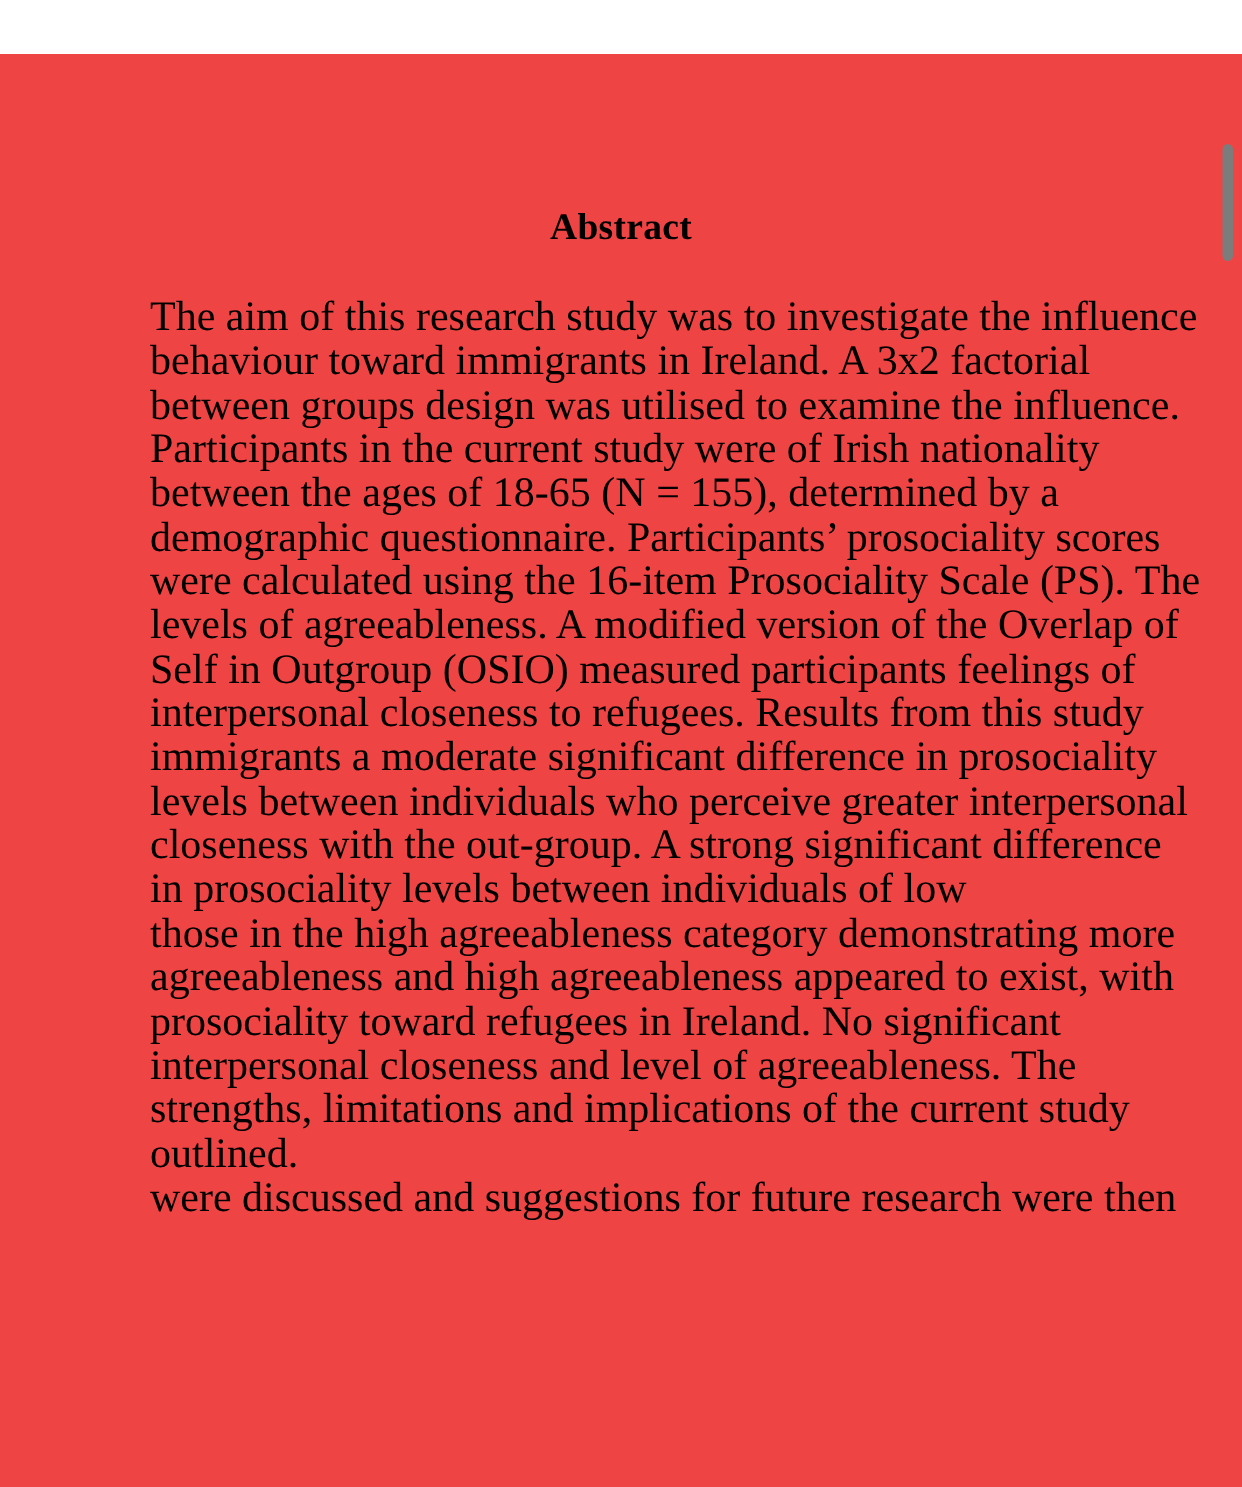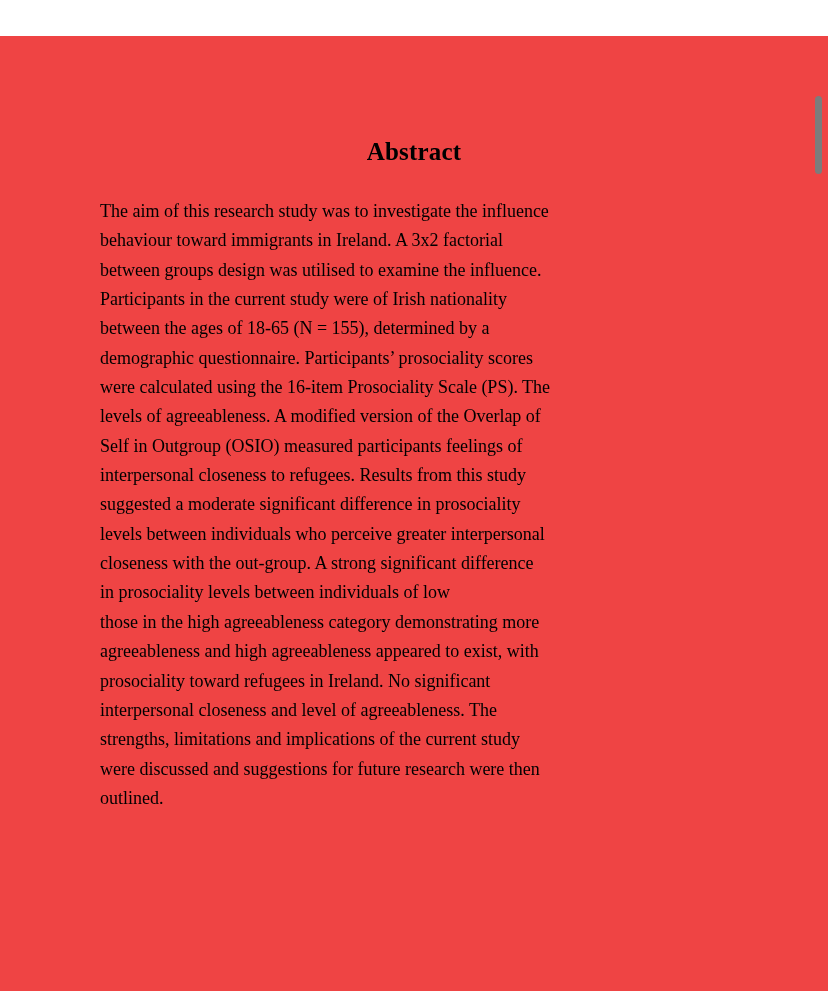--- a/index.html
+++ b/index.html
@@ -26,21 +26,21 @@
     font-weight: bold;
     text-align: center;
     line-height: 29px;
     letter-spacing: 0.2px;
   }
   .body-text {
     position: absolute;
     left: 100px;
     top: 161px;
     width: 660px;
-    font-size: 18px;
+    font-size: 28px;
     line-height: 29.35px;
   }
   .body-text .line {
     white-space: pre;
   }
   .scroll-thumb {
     position: absolute;
     left: 815px;
     top: 60px;
     width: 7px;
@@ -58,27 +58,27 @@
       <div class="line">The aim of this research study was to investigate the influence</div>
       <div class="line">behaviour toward immigrants in Ireland. A 3x2 factorial</div>
       <div class="line">between groups design was utilised to examine the influence.</div>
       <div class="line">Participants in the current study were of Irish nationality</div>
       <div class="line">between the ages of 18-65 (N = 155), determined by a</div>
       <div class="line">demographic questionnaire. Participants’ prosociality scores</div>
       <div class="line">were calculated using the 16-item Prosociality Scale (PS). The</div>
       <div class="line">levels of agreeableness. A modified version of the Overlap of</div>
       <div class="line">Self in Outgroup (OSIO) measured participants feelings of</div>
       <div class="line">interpersonal closeness to refugees. Results from this study</div>
-      <div class="line">suggested a moderate significant difference in prosociality</div>
+      <div class="line">immigrants a moderate significant difference in prosociality</div>
       <div class="line">levels between individuals who perceive greater interpersonal</div>
       <div class="line">closeness with the out-group. A strong significant difference</div>
       <div class="line">in prosociality levels between individuals of low</div>
       <div class="line">those in the high agreeableness category demonstrating more</div>
       <div class="line">agreeableness and high agreeableness appeared to exist, with</div>
       <div class="line">prosociality toward refugees in Ireland. No significant</div>
       <div class="line">interpersonal closeness and level of agreeableness. The</div>
       <div class="line">strengths, limitations and implications of the current study</div>
+      <div class="line">outlined.</div>
       <div class="line">were discussed and suggestions for future research were then</div>
-      <div class="line">outlined.</div>
     </div>
 
   <div class="scroll-thumb" style="background: rgb(124, 124, 124);"></div>
 </div>
 
 </body></html>

